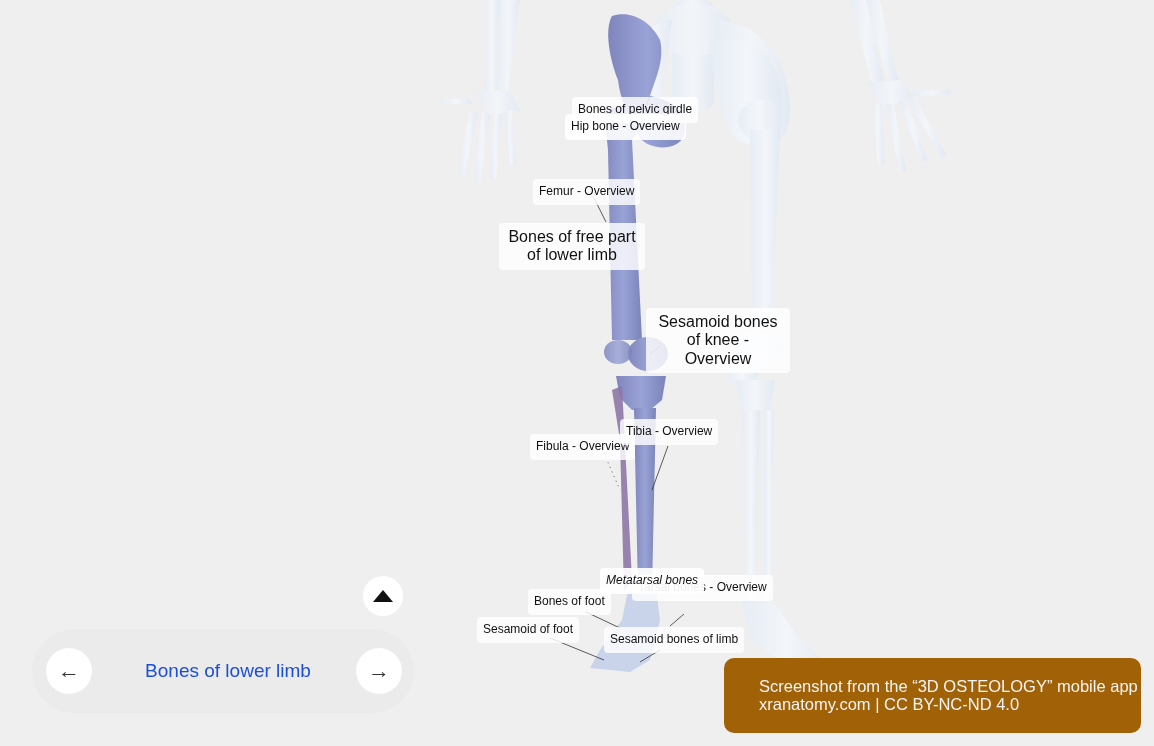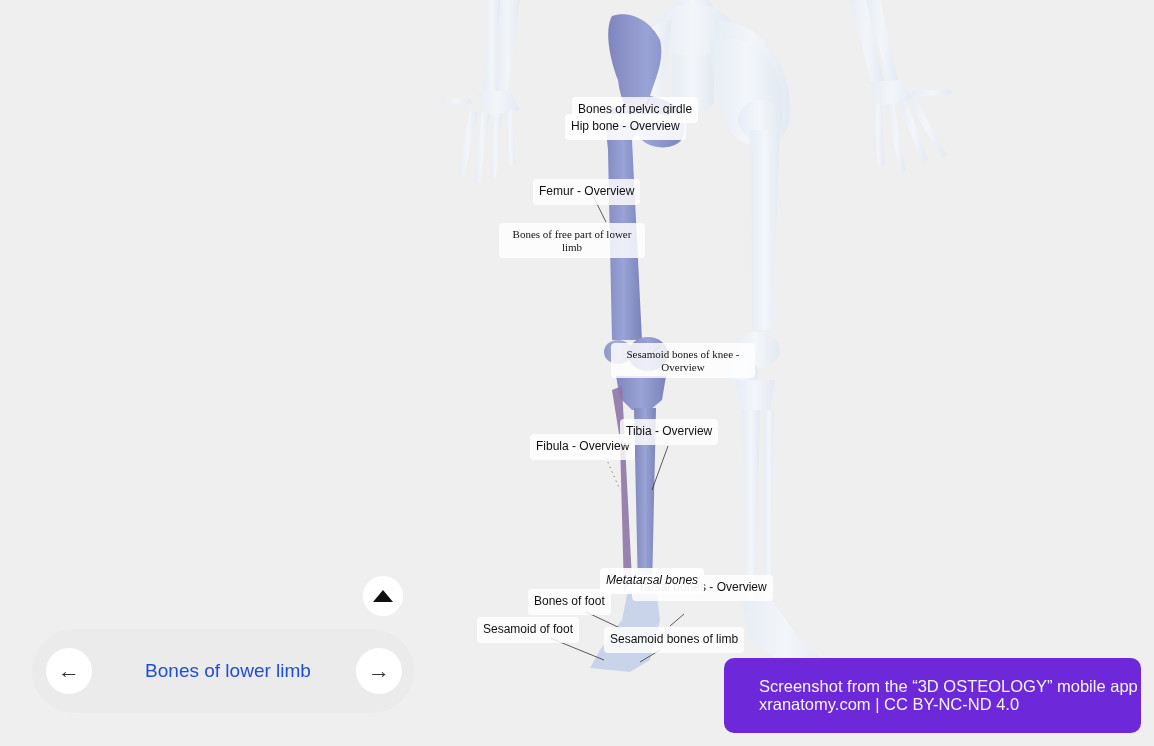--- a/index.html
+++ b/index.html
@@ -15,39 +15,39 @@
       position: absolute;
       background: rgba(255,255,255,0.82);
       border-radius: 4px;
       color: #111;
       white-space: nowrap;
       line-height: 1.15;
       text-align: center;
       cursor: pointer;
     }
     .label.lg { font-size: 12px; padding: 6px 6px; }
-    .label.sm { font-size: 11px; padding: 5px 6px; white-space: normal; font-family: Liberation Serif, serif; }
+    .label.sm { font-size: 16px; padding: 5px 6px; white-space: normal; }
     .nav-pill {
       position: absolute; left: 32px; top: 629px;
       width: 382px; height: 84px;
       background: #ebebeb; border-radius: 42px;
     }
     .circle-btn {
       position: absolute; width: 46px; height: 46px; border-radius: 50%;
       background: #ffffff; display: flex; align-items: center; justify-content: center;
       cursor: pointer; color: #333; font-size: 22px;
     }
     .nav-title {
       position: absolute; left: 100px; top: 0; width: 192px; height: 84px;
       display: flex; align-items: center; justify-content: center;
       font-size: 19px; color: #1d4ed8;
     }
     .credit {
       position: absolute; left: 724px; top: 658px; width: 417px; height: 75px;
-      background: #6d28d9; border-radius: 10px;
+      background: #a16207; border-radius: 10px;
       color: #f4f4f4; font-size: 16.5px; line-height: 18px;
       box-sizing: border-box; padding: 19px 0 8px 35px;
     }
   </style>
 </head>
 <body>
 
 <div class="viewport">
 
   <svg class="skeleton-svg" width="1154" height="746" viewBox="0 0 1154 746">
@@ -133,21 +133,21 @@
       <line x1="586" y1="612" x2="620" y2="628"></line>
       <line x1="684" y1="614" x2="670" y2="626"></line>
       <line x1="660" y1="650" x2="640" y2="662"></line>
     </g>
   </svg>
 
   <div class="label lg" style="left:572px;top:97px;">Bones of pelvic girdle</div>
   <div class="label lg" style="left:565px;top:114px;background:rgba(255,255,255,0.9);">Hip bone - Overview</div>
   <div class="label lg" style="left:533px;top:179px;">Femur - Overview</div>
   <div class="label sm" style="left:499px;top:223px;width:134px;">Bones of free part of lower limb</div>
-  <div class="label sm" style="left:611px;top:308px;width:132px;margin-top:35px;">Sesamoid bones of knee - Overview</div>
+  <div class="label sm" style="left:646px;top:308px;width:132px;">Sesamoid bones of knee - Overview</div>
   <div class="label lg" style="left:530px;top:434px;">Fibula - Overview</div>
   <div class="label lg" style="left:620px;top:419px;">Tibia - Overview</div>
   <div class="label lg" style="left:632px;top:575px;">Tarsal bones - Overview</div>
   <div class="label lg" style="left:528px;top:589px;">Bones of foot</div>
   <div class="label lg" style="left:600px;top:568px;background:rgba(255,255,255,0.92);font-style:italic;">Metatarsal bones</div>
   <div class="label lg" style="left:477px;top:617px;">Sesamoid of foot</div>
   <div class="label lg" style="left:604px;top:627px;">Sesamoid bones of limb</div>
 </div>
 
 <div class="circle-btn" style="left:363px;top:576px;width:40px;height:40px;">

